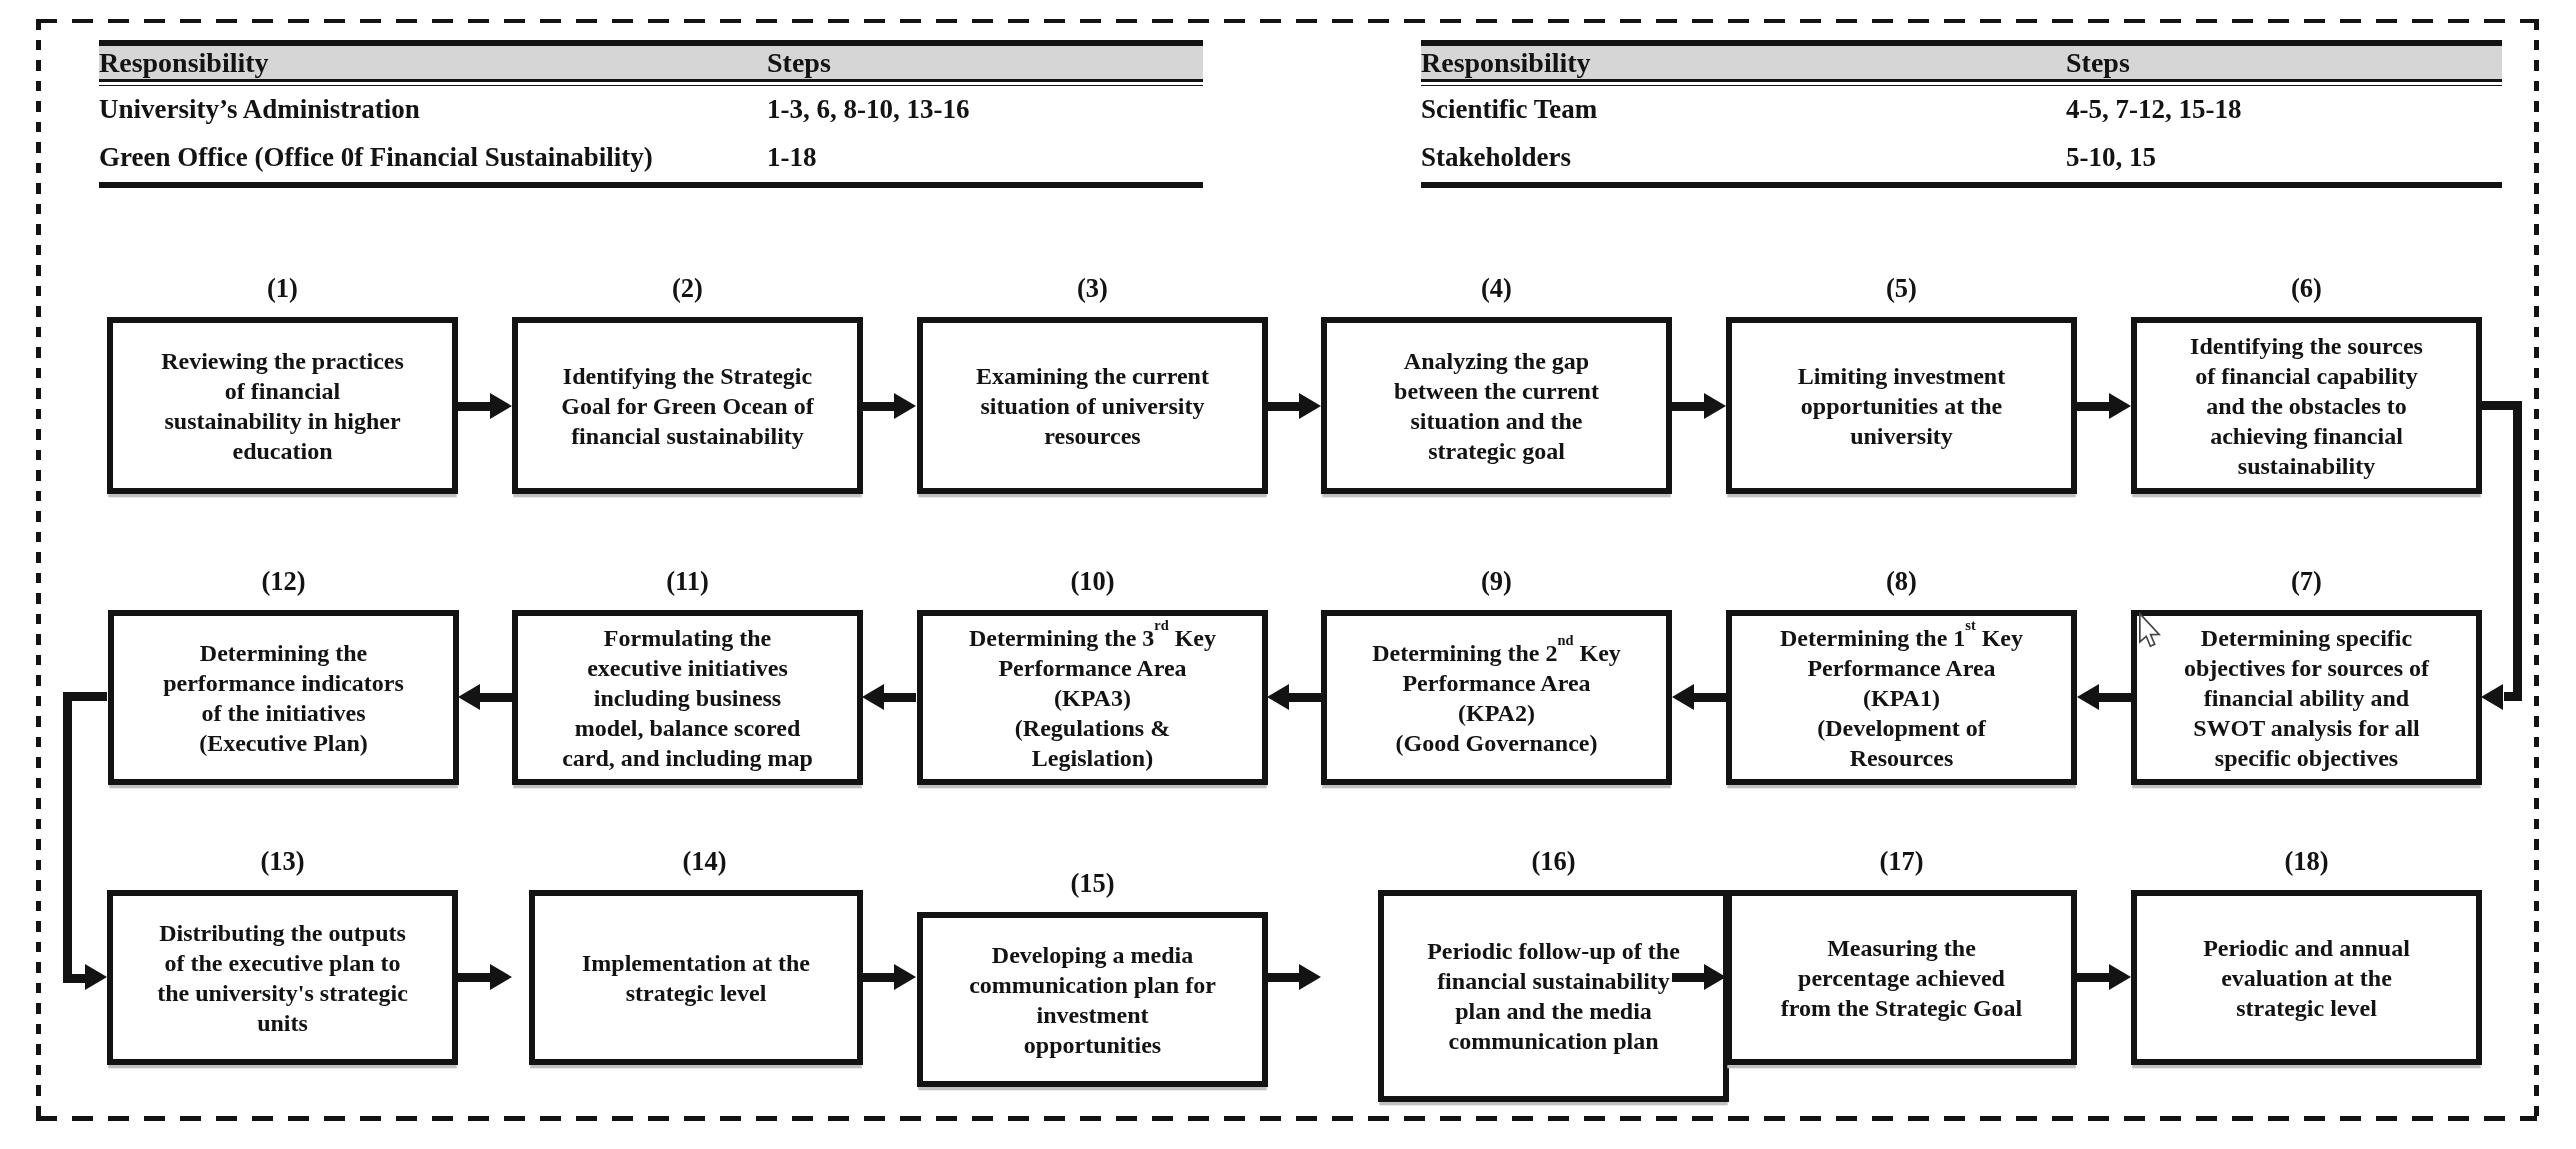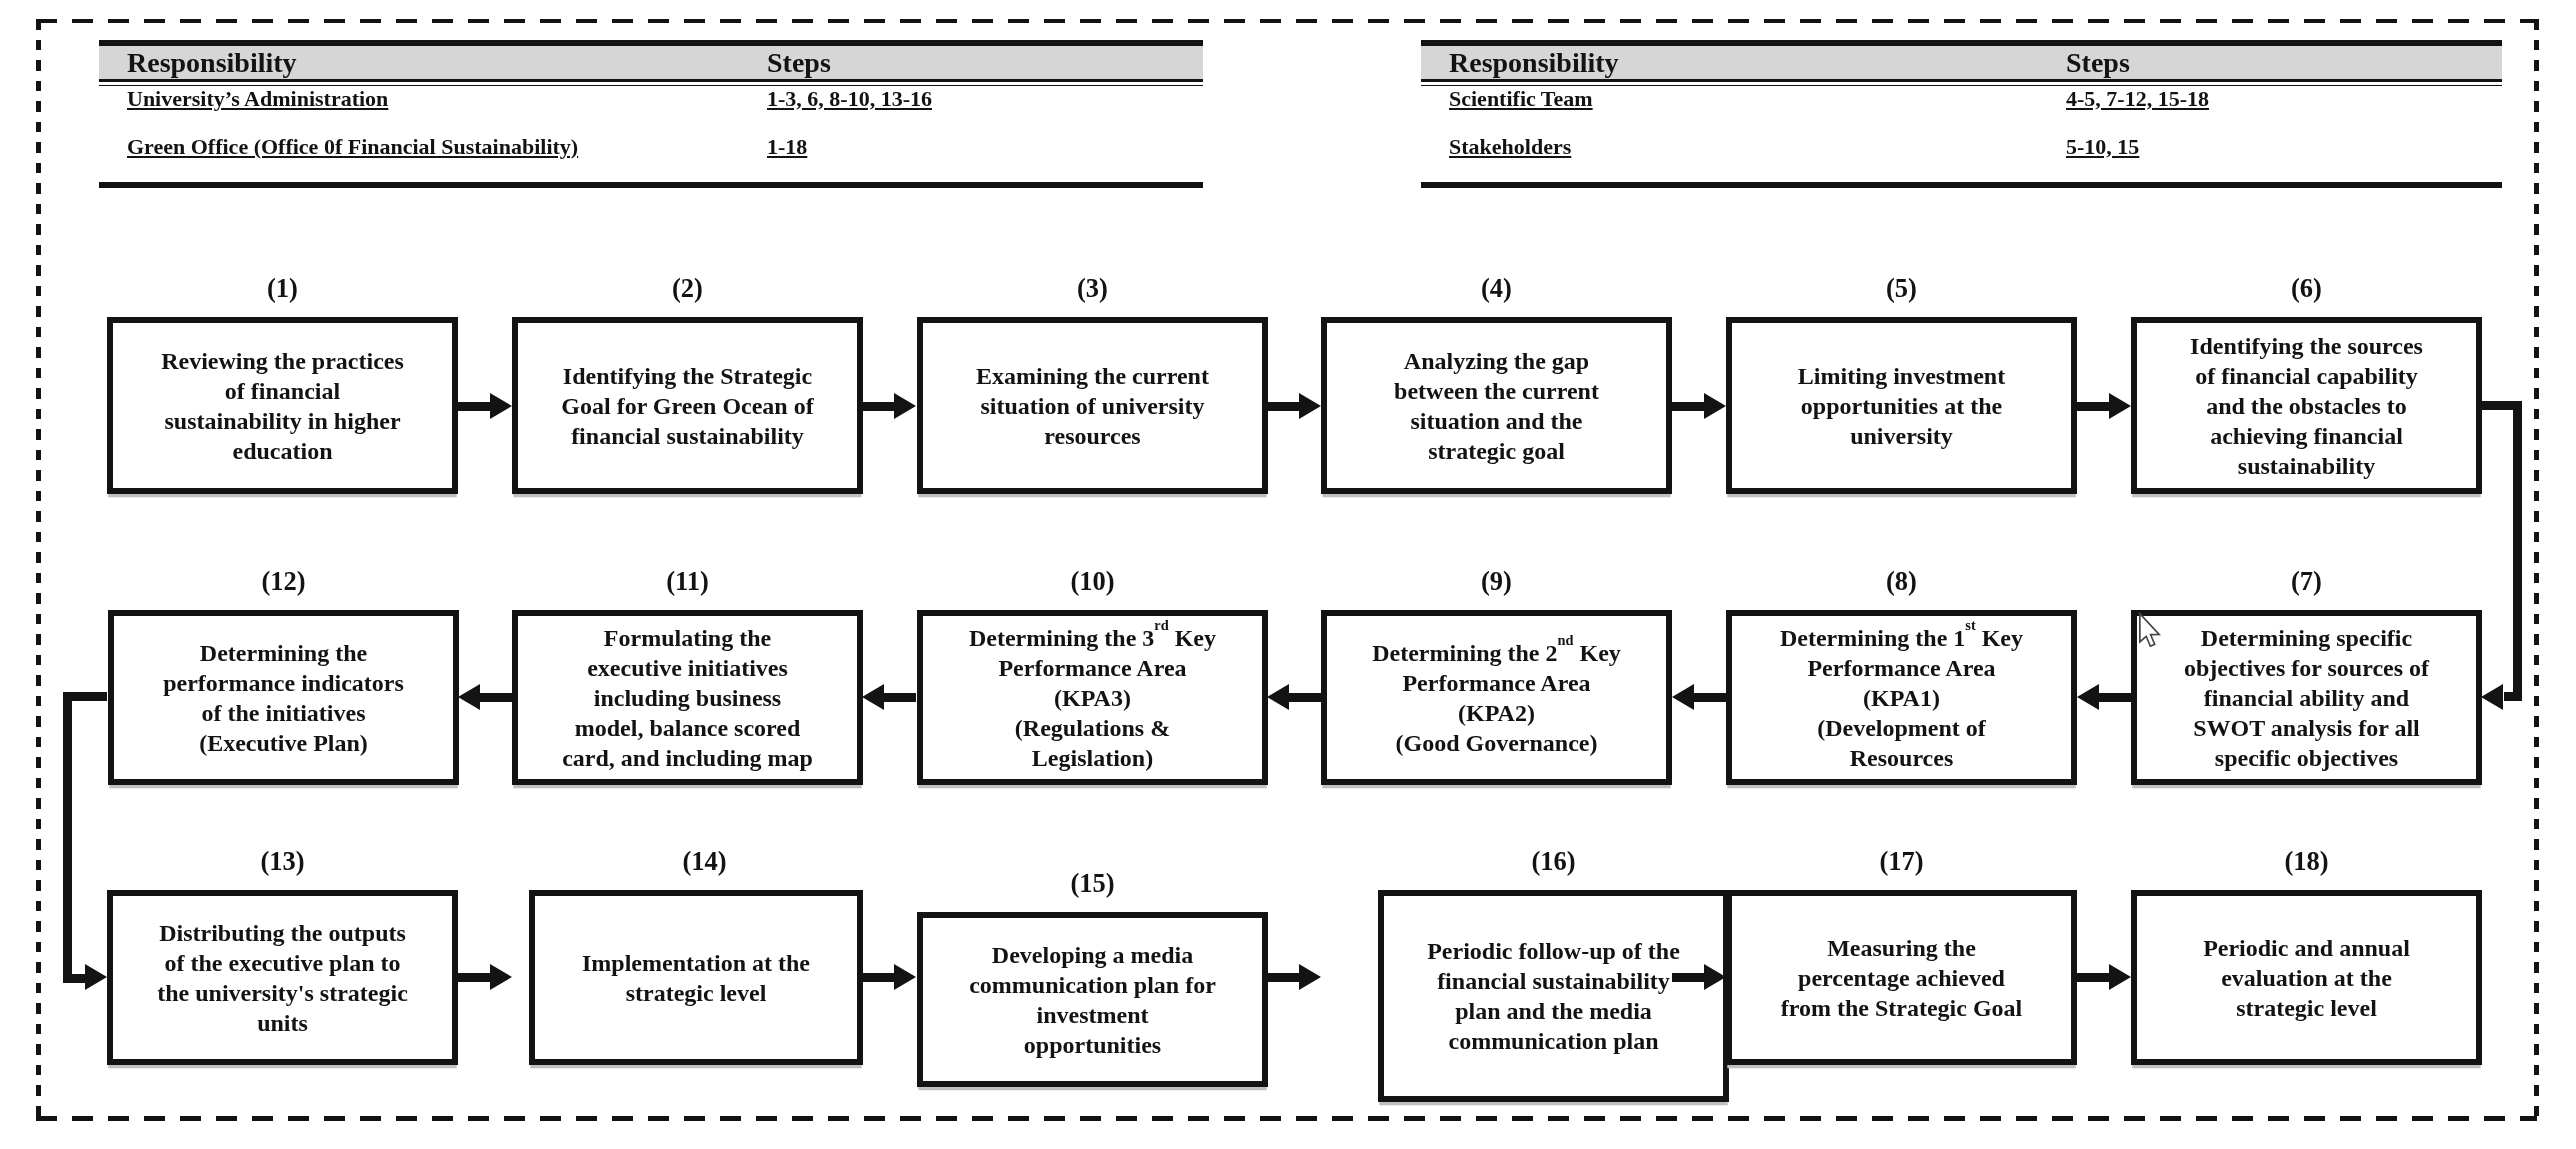--- a/index.html
+++ b/index.html
@@ -22,23 +22,23 @@
   .tbl { position: absolute; top: 40px; }
   .tbl-head {
     display: flex; align-items: center; height: 42px;
     background: var(--hdr,#d6d6d6);
     border-top: 6px solid var(--ink,#131313);
     border-bottom: 3.3px solid var(--ink,#131313);
     font-size: 28px;
   }
   .tbl-gap { height: 2.6px; background: #fff; }
   .tbl-body { border-top: 1.3px solid var(--ink,#131313); border-bottom: 6px solid var(--ink,#131313); }
-  .tbl-row { display: flex; align-items: flex-start; height: 48px; font-size: 22px; text-decoration: underline; }
+  .tbl-row { display: flex; align-items: center; height: 48px; font-size: 27px; }
   .cell { white-space: nowrap; overflow: hidden; }
-  .c1 { padding-left: 28px; flex: 0 0 auto; }
+  .c1 { flex: 0 0 auto; }
   .c2 { flex: 1 1 auto; }
   .tbl[data-table="left"]  .c1 { width: 668px; }
   .tbl[data-table="right"] .c1 { width: 645px; }
 
   
   .flow-cell { position: absolute; width: 351px; }
   .flow-num  { position: absolute; top: -44px; width: 100%; text-align: center; font-size: 26.5px; }
   .flow-box  {
     width: 100%; height: 100%;
     border: 6px solid var(--ink,#131313);

